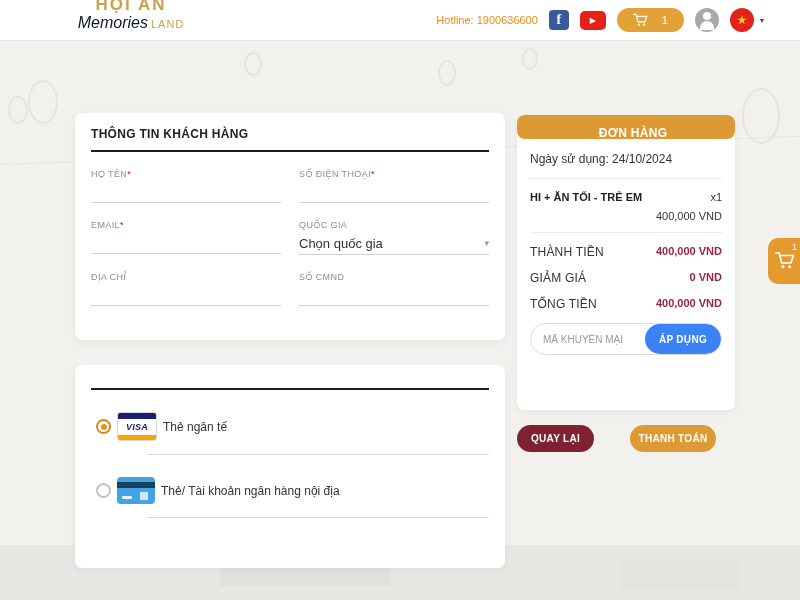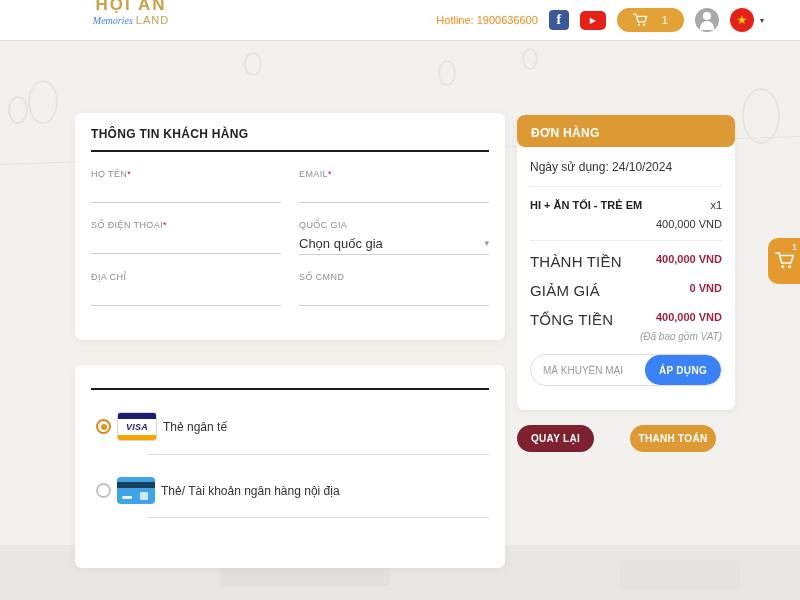--- a/index.html
+++ b/index.html
@@ -10,21 +10,21 @@
   .wm-band{left:0;right:0;top:545px;height:55px;background:#e9e7e3;}
   .wm-block{background:#e3e1dd;border-radius:3px;}
   .wm-lantern{border:2px solid #e6e4e0;border-radius:50%;}
   .wm-line{height:1px;background:#e6e4e0;}
   
   .header{position:absolute;top:0;left:0;right:0;height:40px;background:#fff;
           border-bottom:1px solid #e6e4e1;z-index:5;}
   .logo{position:absolute;left:66px;top:-4px;width:130px;text-align:center;line-height:1;}
   .logo-l1{font-size:17px;font-weight:bold;letter-spacing:2px;color:#c9a24a;}
   .logo-l2{margin-top:2px;font-size:11px;color:#c9a24a;}
-  .logo-script{font-family:Liberation Serif, serif;font-style:italic;color:#3b82f6;font-size:10px;}
+  .logo-script{font-family:Liberation Sans, sans-serif;font-style:italic;color:#0f172a;font-size:16px;}
   .logo-land{font-weight:normal;letter-spacing:1px;}
   .header-right{position:absolute;right:36px;top:0;height:40px;display:flex;align-items:center;gap:11px;}
   .hotline{font-size:11px;color:#ed8a19;white-space:nowrap;}
   .fb{width:20px;height:20px;border-radius:4px;background:#3b5998;color:#fff;font-weight:bold;
       font-size:14px;text-align:center;line-height:20px;font-family:"Liberation Serif",serif;}
   .yt{width:26px;height:19px;border-radius:5px;background:#e62117;color:#fff;font-size:8px;
       text-align:center;line-height:19px;}
   .cart-pill{display:flex;align-items:center;gap:14px;height:24px;padding:0 16px;border-radius:12px;
       background:#e2a236;color:#fff;font-size:11px;cursor:pointer;}
   .user-cir{width:24px;height:24px;border-radius:50%;background:#a9a9a9;position:relative;cursor:pointer;}
@@ -62,31 +62,31 @@
       font-size:9px;font-weight:bold;font-style:italic;color:#1a1f71;letter-spacing:.3px;}
   .visa-bot{height:5px;background:#f7a600;}
   .dom-card{width:38px;height:27px;border-radius:4px;background:#41a4e6;position:relative;flex:none;}
   .dom-stripe{position:absolute;left:0;right:0;top:5px;height:6px;background:#17405c;}
   .dom-slot{position:absolute;left:5px;bottom:5px;width:10px;height:3px;background:#e8f4fd;border-radius:1px;}
   .dom-chip{position:absolute;right:7px;bottom:4px;width:8px;height:8px;background:#cfe9fb;border-radius:1px;}
   .pay-label{font-size:12px;color:#333;}
   .pay-sep{border-bottom:1px solid #ddd;margin:13px 0 0 56px;}
   
   .card-order{left:517px;top:115px;width:218px;height:295px;box-sizing:border-box;}
-  .order-head{height:32px;background:#dd9933;border-radius:8px;color:#fff;font-size:12px;
-      font-weight:bold;line-height:36px;padding-left:14px;letter-spacing:.3px;}
+  .order-head{height:24px;background:#dd9933;border-radius:8px;color:#fff;font-size:12px;
+      font-weight:bold;line-height:36px;padding-left:14px;letter-spacing:.3px;text-align:center;}
   .order-body{padding:0 13px;}
   .order-date{font-size:12px;color:#333;padding:13px 0 12px;border-bottom:1px solid #ececec;}
   .order-item{padding:12px 0 10px;border-bottom:1px solid #ececec;}
   .oi-row{display:flex;justify-content:space-between;align-items:baseline;}
   .oi-name{font-size:11px;font-weight:bold;color:#222;}
   .oi-qty{font-size:11px;color:#333;}
   .oi-price{text-align:right;font-size:11px;color:#333;margin-top:7px;}
   .tot-row{display:flex;justify-content:space-between;margin-top:12px;}
-  .tot-label{font-size:15px;color:#333;letter-spacing:.2px;}
+  .tot-label{font-size:12px;color:#333;letter-spacing:.2px;}
   .tot-val{font-size:11px;font-weight:bold;color:#9b2242;}
   .vat-note{text-align:right;font-size:10px;font-style:italic;color:#9a9a9a;margin-top:3px;}
   .promo{margin-top:12px;height:30px;border:1px solid #ddd;border-radius:16px;display:flex;
       align-items:center;overflow:hidden;background:#fff;}
   .promo input{flex:1;border:none;outline:none;padding:0 0 0 12px;font-size:10px;color:#333;
       font-family:"Liberation Sans",sans-serif;min-width:0;background:transparent;}
   .promo input::placeholder{color:#9a9a9a;}
   .apply-btn{flex:none;height:30px;padding:0 14px;border:none;border-radius:16px;background:#3b82f6;
       color:#fff;font-size:10px;font-weight:bold;cursor:pointer;letter-spacing:.3px;}
   
@@ -150,25 +150,25 @@
 
   <div class="card card-cust">
     <div class="card-title">THÔNG TIN KHÁCH HÀNG</div>
     <div class="title-rule"></div>
     <div class="form-grid">
       <div class="field">
         <div class="field-label"><span>HỌ TÊN</span><span class="req">*</span></div>
         <input class="line-input" style="">
       </div>
       <div class="field">
+        <div class="field-label"><span>SỐ ĐIỆN THOẠI</span><span class="req">*</span></div>
+        <input class="line-input" style="">
+      </div>
+      <div class="field">
         <div class="field-label"><span>EMAIL</span><span class="req">*</span></div>
-        <input class="line-input" style="">
-      </div>
-      <div class="field">
-        <div class="field-label"><span>SỐ ĐIỆN THOẠI</span><span class="req">*</span></div>
         <input class="line-input" style="">
       </div>
       <div class="field">
         <div class="field-label"><span>QUỐC GIA</span></div>
         <div class="select-box">
           <span class="select-val">Chọn quốc gia</span>
           <span class="select-caret">▾</span>
         </div>
       </div>
       <div class="field">
@@ -224,21 +224,20 @@
         <span class="tot-val">400,000 VND</span>
       </div>
       <div class="tot-row">
         <span class="tot-label">GIẢM GIÁ</span>
         <span class="tot-val">0 VND</span>
       </div>
       <div class="tot-row">
         <span class="tot-label">TỔNG TIỀN</span>
         <span class="tot-val">400,000 VND</span>
       </div>
-      <div class="vat-note">(Đã bao gồm VAT)</div>
       <div class="promo">
         <input placeholder="MÃ KHUYẾN MẠI" style="">
         <button class="apply-btn">ÁP DỤNG</button>
       </div>
     </div>
   </div>
 
   <button class="btn btn-back">QUAY LẠI</button>
   <button class="btn btn-pay">THANH TOÁN</button>
 

